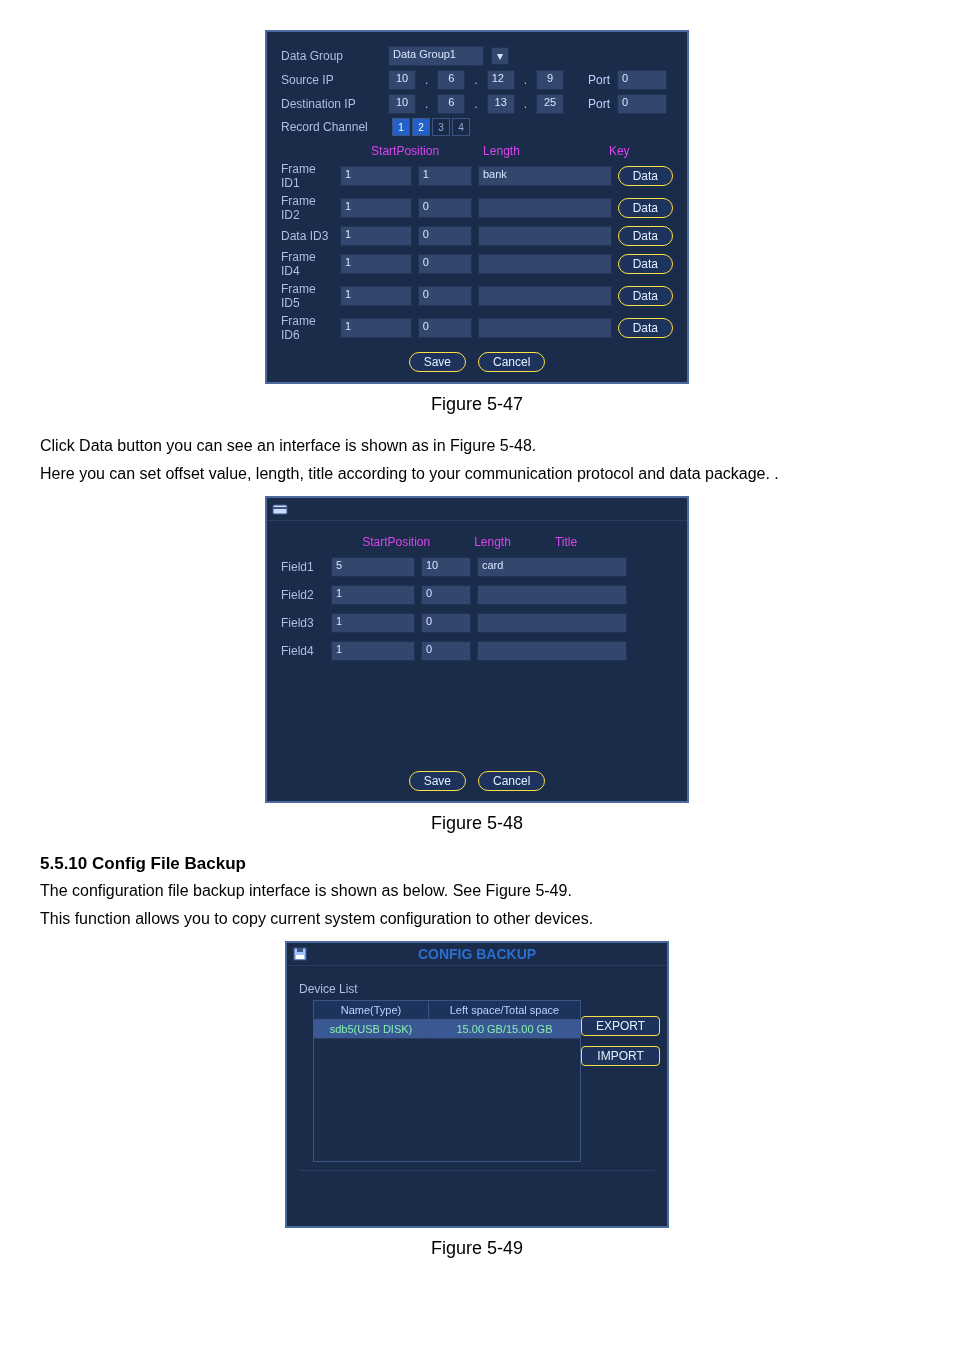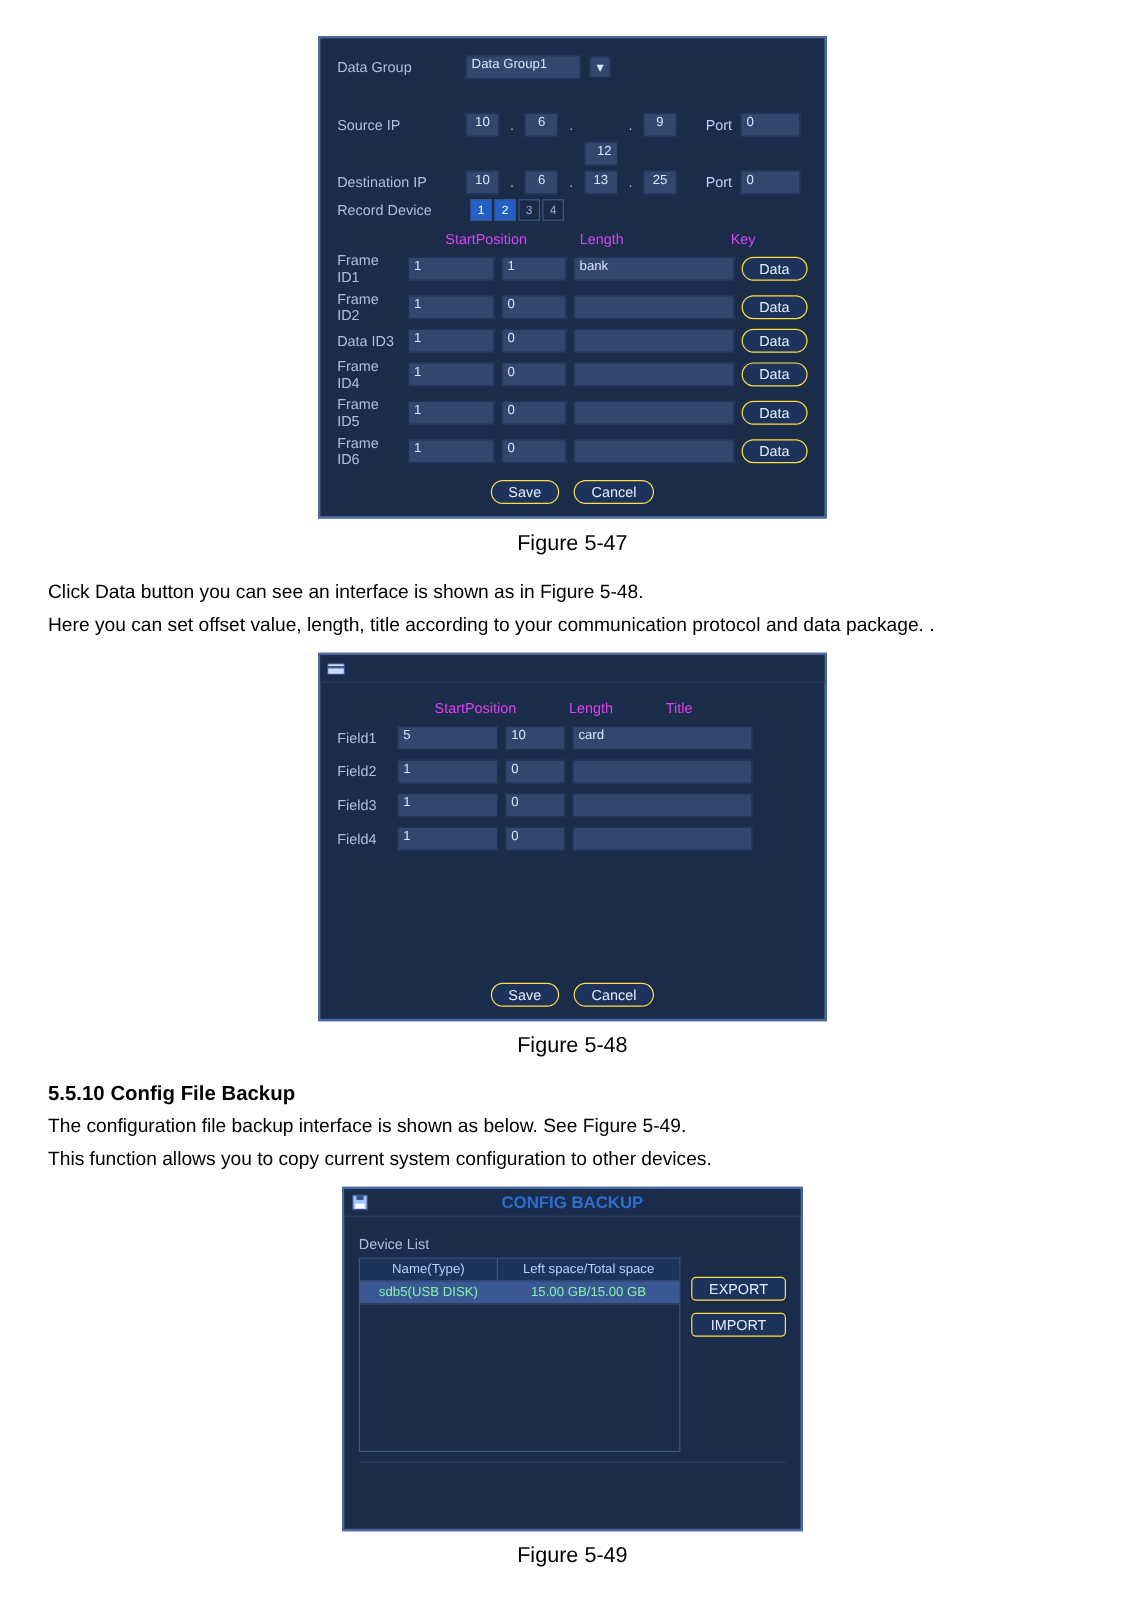--- a/index.html
+++ b/index.html
@@ -206,42 +206,42 @@
       <span class="lbl">Data Group</span>
       <span class="ibox" style="width:86px;">Data Group1</span>
       <span class="chev">▾</span>
     </div>
     <div class="row">
       <span class="lbl">Source IP</span>
       <span class="ibox" style="width:18px;text-align:center;">10</span>
         <span class="dot">.</span>
       <span class="ibox" style="width:18px;text-align:center;">6</span>
         <span class="dot">.</span>
-      <span class="ibox" style="width:18px;text-align:right;margin-top:48px;">12</span>
+      <span class="ibox" style="width:18px;text-align:left;">12</span>
         <span class="dot">.</span>
       <span class="ibox" style="width:18px;text-align:center;">9</span>
       <span style="width:10px;"></span>
       <span>Port</span>
       <span class="ibox" style="width:40px;">0</span>
     </div>
     <div class="row">
       <span class="lbl">Destination IP</span>
       <span class="ibox" style="width:18px;text-align:center;">10</span>
         <span class="dot">.</span>
       <span class="ibox" style="width:18px;text-align:center;">6</span>
         <span class="dot">.</span>
       <span class="ibox" style="width:18px;text-align:center;">13</span>
         <span class="dot">.</span>
       <span class="ibox" style="width:18px;text-align:center;">25</span>
       <span style="width:10px;"></span>
       <span>Port</span>
       <span class="ibox" style="width:40px;">0</span>
     </div>
     <div class="row">
-      <span class="lbl">Record Device</span>
+      <span class="lbl">Record Channel</span>
       <span class="recchan">
         <span class="sq active">1</span>
         <span class="sq active">2</span>
         <span class="sq inactive">3</span>
         <span class="sq inactive">4</span>
       </span>
     </div>
 
     <div class="tblhead" style="margin-top:8px;">
       <span class="rowlbl"></span>
@@ -365,21 +365,21 @@
           <rect x="2" y="2" width="12" height="12" fill="#9fc4ff" stroke="#3b5585"></rect>
           <rect x="5" y="2" width="6" height="4" fill="#3b5585"></rect>
           <rect x="4" y="9" width="8" height="4" fill="#fff"></rect>
         </svg>
     </span>
     <span>CONFIG BACKUP</span>
   </div>
   <div class="panel-body">
     <div class="devlist-label">Device List</div>
     <div class="devwrap">
-      <div class="devbox" style="width:266px;">
+      <div class="devbox" style="width:266px;margin-left:14px;">
         <div class="devhdr">
           <div class="devcol-name">Name(Type)</div>
           <div class="devcol-space">Left space/Total space</div>
         </div>
         <div class="devrow">
           <div class="devcol-name">sdb5(USB DISK)</div>
           <div class="devcol-space">15.00 GB/15.00 GB</div>
         </div>
       </div>
       <div style="width:12px;"></div>

